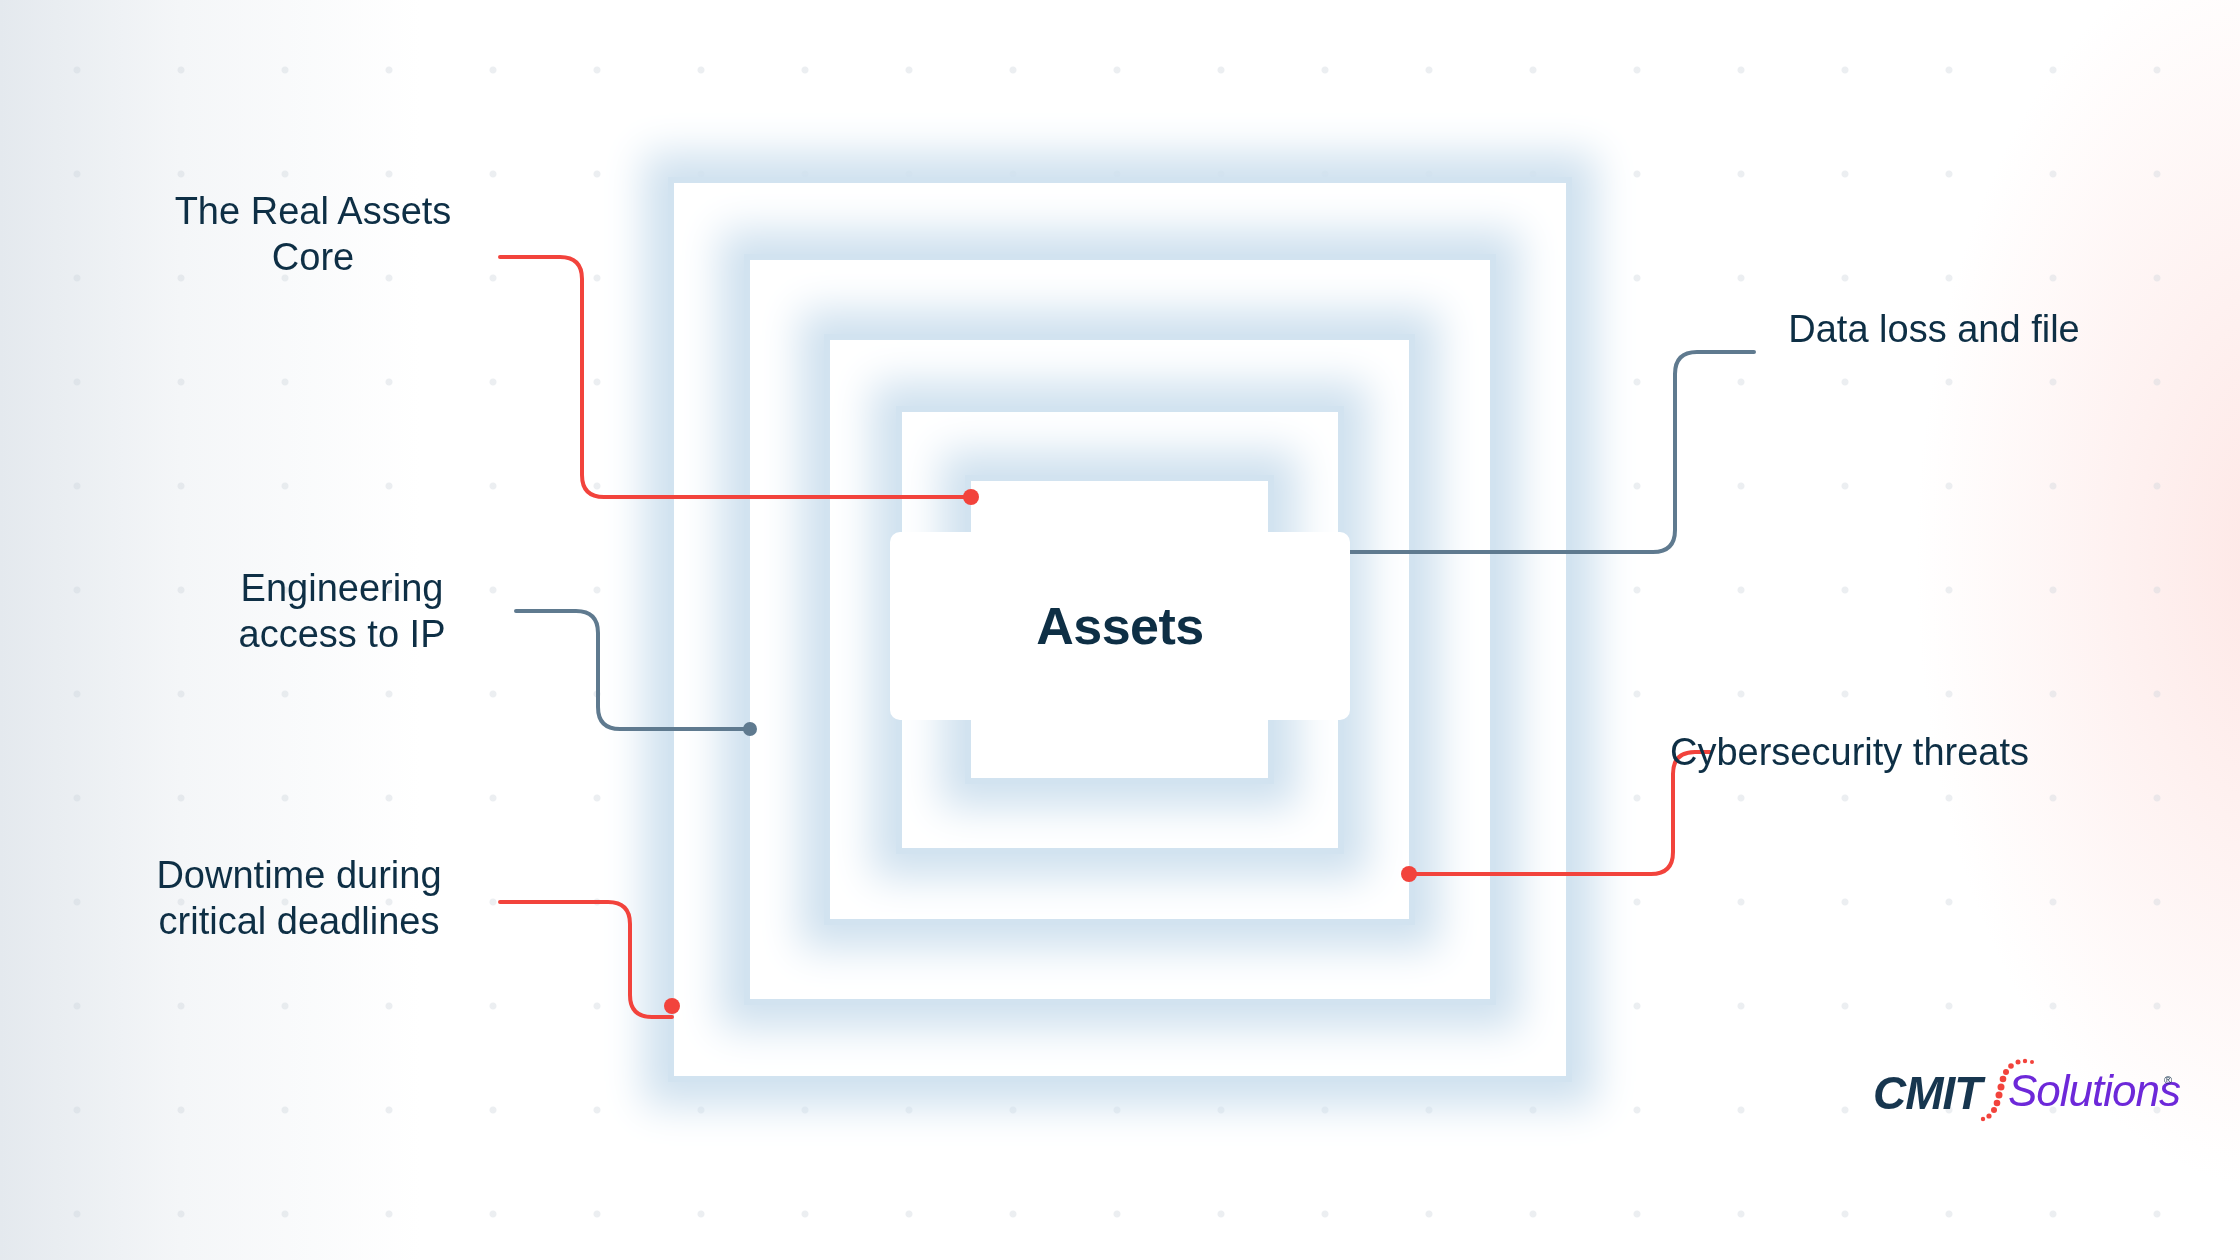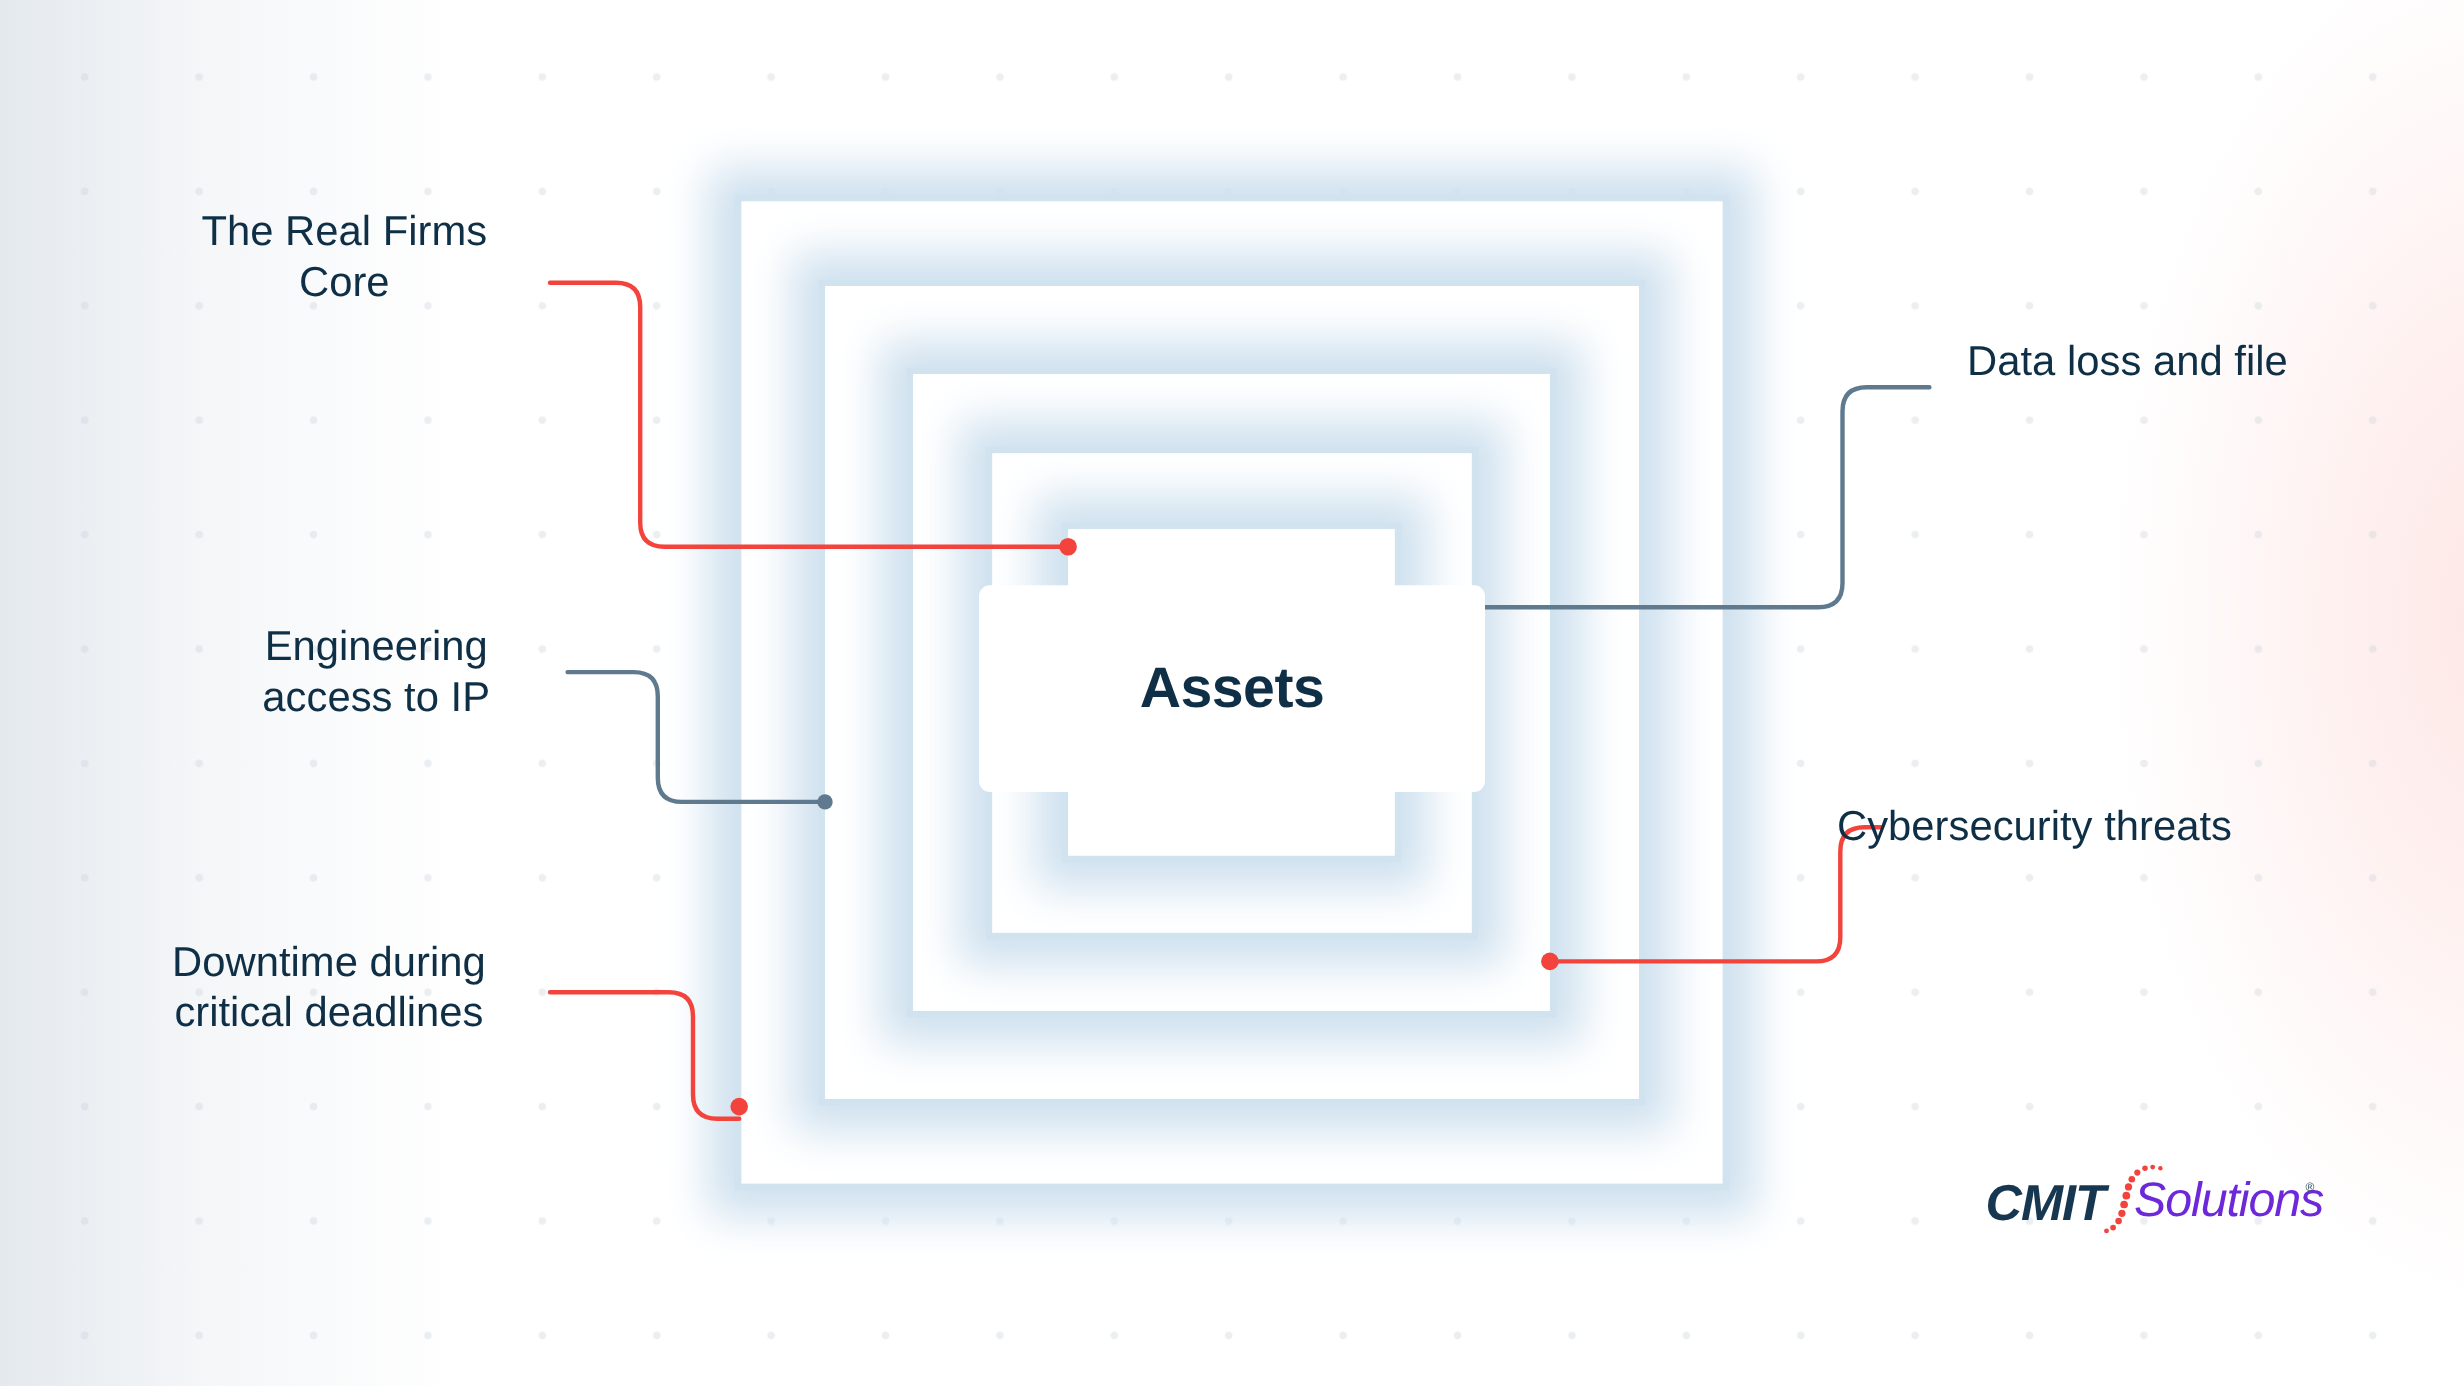--- a/index.html
+++ b/index.html
@@ -27,21 +27,21 @@
     flex-direction: column;
   }
   .card .t { font-weight: 700; font-size: 52px; line-height: 62px; color: #0e2f45; letter-spacing: -0.5px; }
   .card .accent { color: #f2433c; }
   .label {
     position: absolute; color: #0e2f45; font-size: 38px; line-height: 46px; text-align: center;
   }
   .label .ln { display: block; white-space: nowrap; }
   svg.lines { position: absolute; left: 0; top: 0; }
   .logo {
-    position: absolute; left: 1800px; top: 1058px; width: 310px; height: 76px;
+    position: absolute; left: 1868px; top: 1058px; width: 310px; height: 76px;
   }
   .logo .cmit {
     position: absolute; left: 5px; top: 8px; font-style: italic; font-weight: 700;
     font-size: 46px; color: #17364f; letter-spacing: -1px; font-family: "Liberation Sans", sans-serif;
   }
   .logo .sol {
     position: absolute; left: 140px; top: 8px; font-style: italic; font-size: 44px;
     color: #6d28d9; letter-spacing: -1px; font-family: "Liberation Sans", sans-serif;
   }
   .logo .reg { position: absolute; left: 296px; top: 16px; font-size: 11px; color: #17364f; }
@@ -69,21 +69,21 @@
   <circle cx="750" cy="729" r="7" fill="#5f7a8f"></circle>
   <circle cx="672" cy="1006" r="8" fill="#f2433c"></circle>
   <circle cx="1409" cy="874" r="8" fill="#f2433c"></circle>
 </svg>
 
 <div class="card">
   <div class="t">Assets</div>
 </div>
 
 <div class="label" style="left:125px;top:188px;width:376px;">
-  <span class="ln">The Real Firms</span>
+  <span class="ln">The Real Assets</span>
   <span class="ln">Core</span>
 </div>
 
 <div class="label" style="left:182px;top:565px;width:320px;">
   <span class="ln">Engineering</span>
   <span class="ln">access to IP</span>
 </div>
 
 <div class="label" style="left:119px;top:852px;width:360px;">
   <span class="ln">Downtime during</span>

